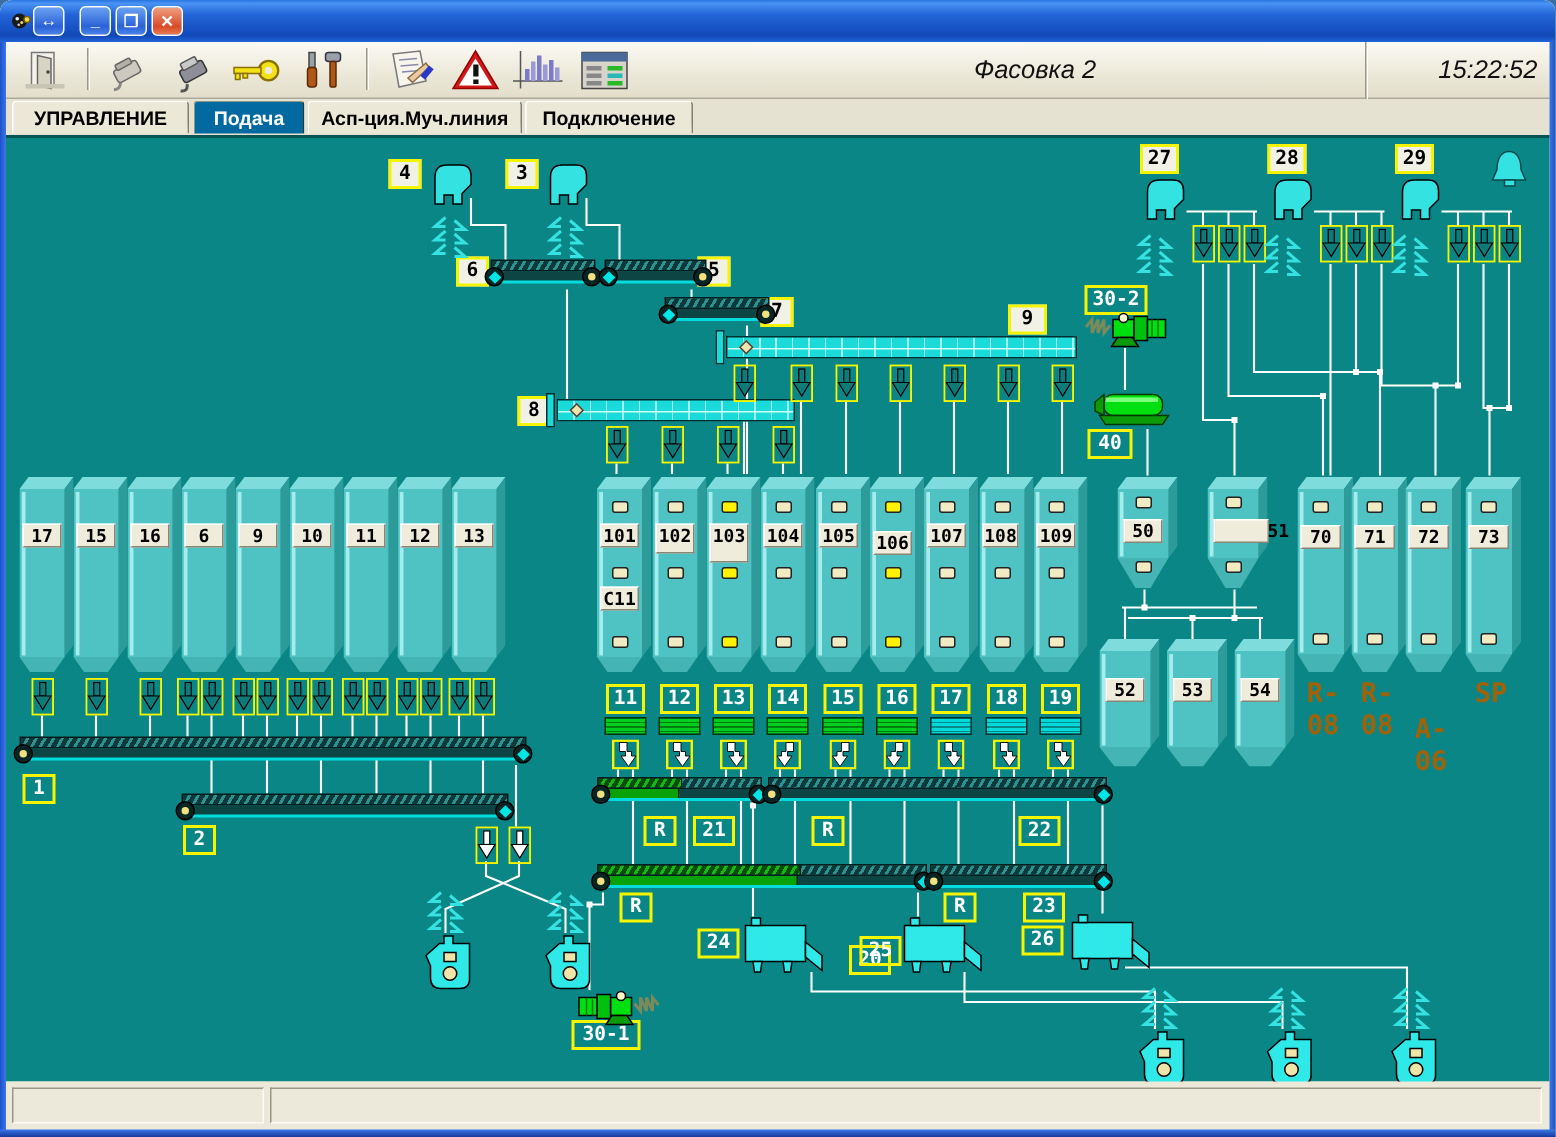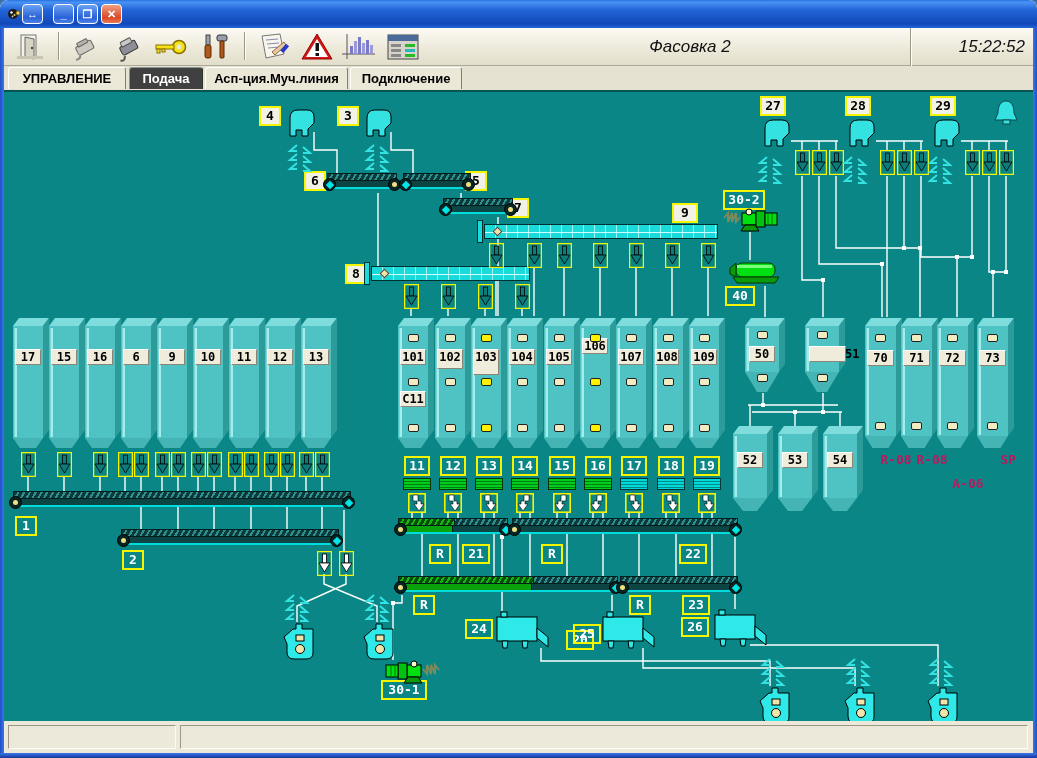--- a/index.html
+++ b/index.html
@@ -28,34 +28,34 @@
   #area-label{position:absolute;left:470px;top:0;width:432px;height:38px;display:flex;align-items:center;justify-content:center;
     font-size:17px;font-style:italic;color:#111;}
   #hdr-sep{position:absolute;left:906px;top:0;width:2px;height:38px;border-left:1px solid #9B9786;border-right:1px solid #fff;}
   #clock{position:absolute;left:910px;top:0;width:115px;height:38px;display:flex;align-items:center;justify-content:flex-end;
     font-size:17px;font-style:italic;color:#111;padding-right:4px;}
   
   #tabrow{position:absolute;left:4px;top:66px;width:1029px;height:24px;background:#E6E2D2;z-index:40;}
   .tab{position:absolute;top:1px;height:22px;display:flex;align-items:center;justify-content:center;
     font-weight:bold;font-size:13px;color:#000;background:#ECE8D8;cursor:pointer;
     border-top:1px solid #fff;border-left:1px solid #fff;border-right:1px solid #808070;border-radius:3px 3px 0 0;}
-  .tab.active{background:#404040;color:#fff;border-top:1px solid #8a978c;border-left:1px solid #8a978c;border-right:1px solid #2a372c;}
+  .tab.active{background:#0369a1;color:#fff;border-top:1px solid #8a978c;border-left:1px solid #8a978c;border-right:1px solid #2a372c;}
   
   #canvas{position:absolute;left:4px;top:90px;width:1029px;height:631px;background:#0B8686;border-top:2px solid #065555;z-index:1;}
   #wires{position:absolute;left:0;top:0;width:1037px;height:758px;z-index:2;pointer-events:none;}
   #scene{position:absolute;left:0;top:0;width:1037px;height:758px;z-index:3;}
   #scene>div{position:absolute;}
   
   .lblW{border:2px solid #F5F500;background:#F2F1E6;color:#000;font-family:"DejaVu Sans Mono",monospace;
     font-weight:bold;font-size:13px;line-height:15px;text-align:center;height:20px;cursor:pointer;}
   .lblT{border:2px solid #F5F500;background:transparent;color:#fff;font-family:"DejaVu Sans Mono",monospace;
     font-weight:bold;font-size:13px;line-height:15px;text-align:center;height:20px;cursor:pointer;}
   .plate{background:#EFECDB;border-top:1px solid #fff;border-left:1px solid #fff;border-right:1px solid #8a8675;border-bottom:1px solid #8a8675;
     color:#000;font-family:"DejaVu Sans Mono",monospace;font-weight:bold;font-size:12px;line-height:14px;text-align:center;height:16px;cursor:pointer;}
-  .cap-text{color:#be185d;font-family:"DejaVu Sans Mono",monospace;font-weight:bold;font-size:13px;text-align:center;margin-left:14px;}
+  .cap-text{color:#a16207;font-family:"DejaVu Sans Mono",monospace;font-weight:bold;font-size:18px;text-align:center;}
   .ind{width:11px;height:8px;border:1px solid #222;border-radius:2px;}
   
   .belt{height:19px;cursor:pointer;}
   .belt .hatch{position:absolute;left:0;right:0;top:0;height:8px;border:1px solid #041E1E;
     background:repeating-linear-gradient(120deg,#0C3A3A 0 3px,#2F9090 3px 5px);}
   .belt .bod{position:absolute;left:2px;right:2px;top:8px;height:6px;background:#0D4444;
     border-left:1px solid #041E1E;border-right:1px solid #041E1E;box-shadow:0 2px 0 #00DCDC;}
   .belt .gover{position:absolute;left:0;top:0;bottom:0;overflow:hidden;}
   .belt .gover .hatch{background:repeating-linear-gradient(120deg,#064D06 0 3px,#14B814 3px 5px);}
   .belt .gover .bod{background:#0AA20A;}
@@ -487,21 +487,21 @@
       <div class="ind" style="left: 554px; top: 424px; width: 11px; height: 8px; background: rgb(240, 235, 194);"></div>
       <div style="left: 580px; top: 318px; width: 36px; height: 130px;">
         <svg width="36" height="130" viewBox="0 0 36 130">
           <polygon points="0,8 6,0 36,0 30,8" fill="#7EDCDC"></polygon>
           <polygon points="30,8 36,0 36,112 30,120" fill="#2E9B9B"></polygon>
           <rect x="0" y="8" width="30" height="112" fill="#4FC3C3"></rect>
           <rect x="1.5" y="10" width="2.5" height="109" fill="#A5ECEC"></rect>
           <polygon points="0,120 30,120 23,130 7,130" fill="#44B4B4"></polygon>
         </svg>
       </div>
-      <div class="plate" style="left: 582px; top: 338px; width: 26px; height: 16px;">106</div>
+      <div class="plate" style="left: 582px; top: 354px; width: 26px; height: 16px;">106</div>
       <div class="ind" style="left: 590px; top: 334px; width: 11px; height: 8px; background: rgb(255, 242, 0);"></div>
       <div class="ind" style="left: 590px; top: 378px; width: 11px; height: 8px; background: rgb(255, 242, 0);"></div>
       <div class="ind" style="left: 590px; top: 424px; width: 11px; height: 8px; background: rgb(255, 242, 0);"></div>
       <div style="left: 616px; top: 318px; width: 36px; height: 130px;">
         <svg width="36" height="130" viewBox="0 0 36 130">
           <polygon points="0,8 6,0 36,0 30,8" fill="#7EDCDC"></polygon>
           <polygon points="30,8 36,0 36,112 30,120" fill="#2E9B9B"></polygon>
           <rect x="0" y="8" width="30" height="112" fill="#4FC3C3"></rect>
           <rect x="1.5" y="10" width="2.5" height="109" fill="#A5ECEC"></rect>
           <polygon points="0,120 30,120 23,130 7,130" fill="#44B4B4"></polygon>

